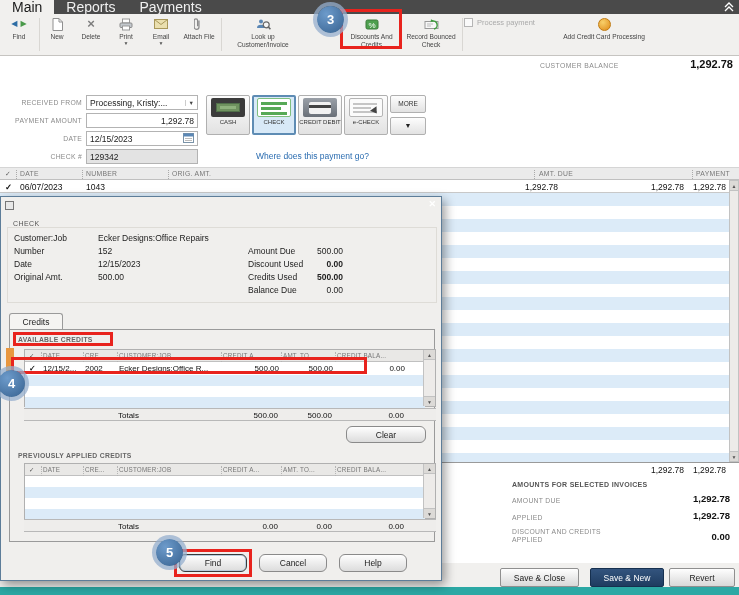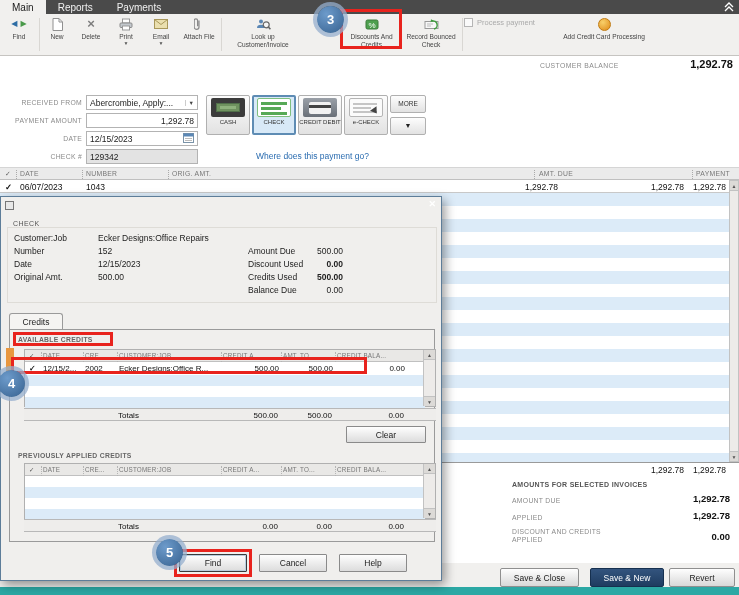--- a/index.html
+++ b/index.html
@@ -2,21 +2,21 @@
 <html><head>
 <meta charset="utf-8">
 <style>
 *{margin:0;padding:0;box-sizing:border-box}
 body{background:#9a9a9a}
 #app{position:relative;width:739px;height:595px;background:#fff;overflow:hidden;
      font-family:"Liberation Sans",sans-serif;font-size:9px;color:#333}
 
 
 #tabbar{position:absolute;left:0;top:0;width:739px;height:14px;background:#4a4a4a;display:flex}
-.tab{padding:0 12px;font-size:10px;color:#f0f0f0;display:flex;align-items:center;cursor:default}
+.tab{padding:0 12px;font-size:14px;color:#f0f0f0;display:flex;align-items:center;cursor:default}
 .tab.active{background:#f1f0ee;color:#1a1a1a}
 #collapse{position:absolute;right:5px;top:2px}
 
 
 #ribbon{position:absolute;left:0;top:14px;width:739px;height:42px;background:#f1f0ee;border-bottom:1px solid #c6c4c1}
 .rbtn{position:absolute;top:2px;height:39px;display:flex;flex-direction:column;align-items:center;
       font-size:6.6px;line-height:1.25;color:#444;text-align:center}
 .ric{height:16px;display:flex;align-items:center;justify-content:center;margin-bottom:1px}
 .rlbl{display:block}
 .rsep{position:absolute;top:4px;width:1px;height:33px;background:#d9d7d3}
@@ -97,21 +97,21 @@
 .dstripes4{position:absolute;left:0;top:12px;width:400px;height:44px;
            background:repeating-linear-gradient(to bottom,#ffffff 0 11px,#dcebf8 11px 22px)}
 .dscroll{position:absolute;right:0;top:0;width:12px;height:100%;background:#edebe9;border-left:1px solid #c2c2c2;
          font-size:5px;color:#555;text-align:center}
 .dscroll .sa{height:10px;line-height:10px;background:#dcdad7;border-bottom:1px solid #c2c2c2}
 .dscroll .sb{position:absolute;bottom:0;left:0;right:0;height:10px;line-height:10px;background:#dcdad7;border-top:1px solid #c2c2c2}
 .dtotals{position:absolute;left:14px;width:412px;height:13px;background:#eeedeb;
          border-top:1px solid #b8b8b8;border-bottom:1px solid #b8b8b8;font-size:8px;color:#111}
 .dtotals span{position:absolute;top:2px}
 #dnote{position:absolute;left:16px;top:227px;width:318px;font-size:8px;color:#222;line-height:1.25}
-.btn{background:linear-gradient(#fefefe,#dcdcdc);border:1px solid #8a8a8a;border-radius:1px;
+.btn{background:linear-gradient(#fefefe,#dcdcdc);border:1px solid #8a8a8a;border-radius:6px;
      font-size:8.5px;color:#222;display:flex;align-items:center;justify-content:center;position:absolute}
 #donebtn{border:1px solid #3a3a3a;box-shadow:inset 0 0 0 1px #b9cede}
 
 
 .redbox{position:absolute;border:3px solid #e8231d;z-index:30}
 .stepc{position:absolute;width:27px;height:27px;border-radius:50%;z-index:31;
        background:radial-gradient(circle at 35% 30%,#6d9bcb,#36618f);
        box-shadow:0 0 0 4px rgba(150,175,205,.75);
        display:flex;align-items:center;justify-content:center;color:#fff;font-size:13px;font-weight:bold}
 .orangemark{position:absolute;background:#e8973f;z-index:29}
@@ -240,21 +240,21 @@
         </div>
       <span class="rlbl">Add Credit Card Processing</span>
     </div>
   </div>
 
   <div id="custbal-l">CUSTOMER BALANCE</div>
   <div id="custbal-v">1,292.78</div>
 
   <div class="flabel" style="top:99px">RECEIVED FROM</div>
   <div class="ffield" style="top:95px">
-    <span>Abercrombie, Apply:...</span>
+    <span>Processing, Kristy:...</span>
     <span class="fdd">▼</span>
   </div>
 
   <div class="flabel" style="top:117px">PAYMENT AMOUNT</div>
   <div class="ffield" style="top:113px;justify-content:flex-end">
     <span>1,292.78</span>
   </div>
 
   <div class="flabel" style="top:135px">DATE</div>
   <div class="ffield" style="top:131px">

